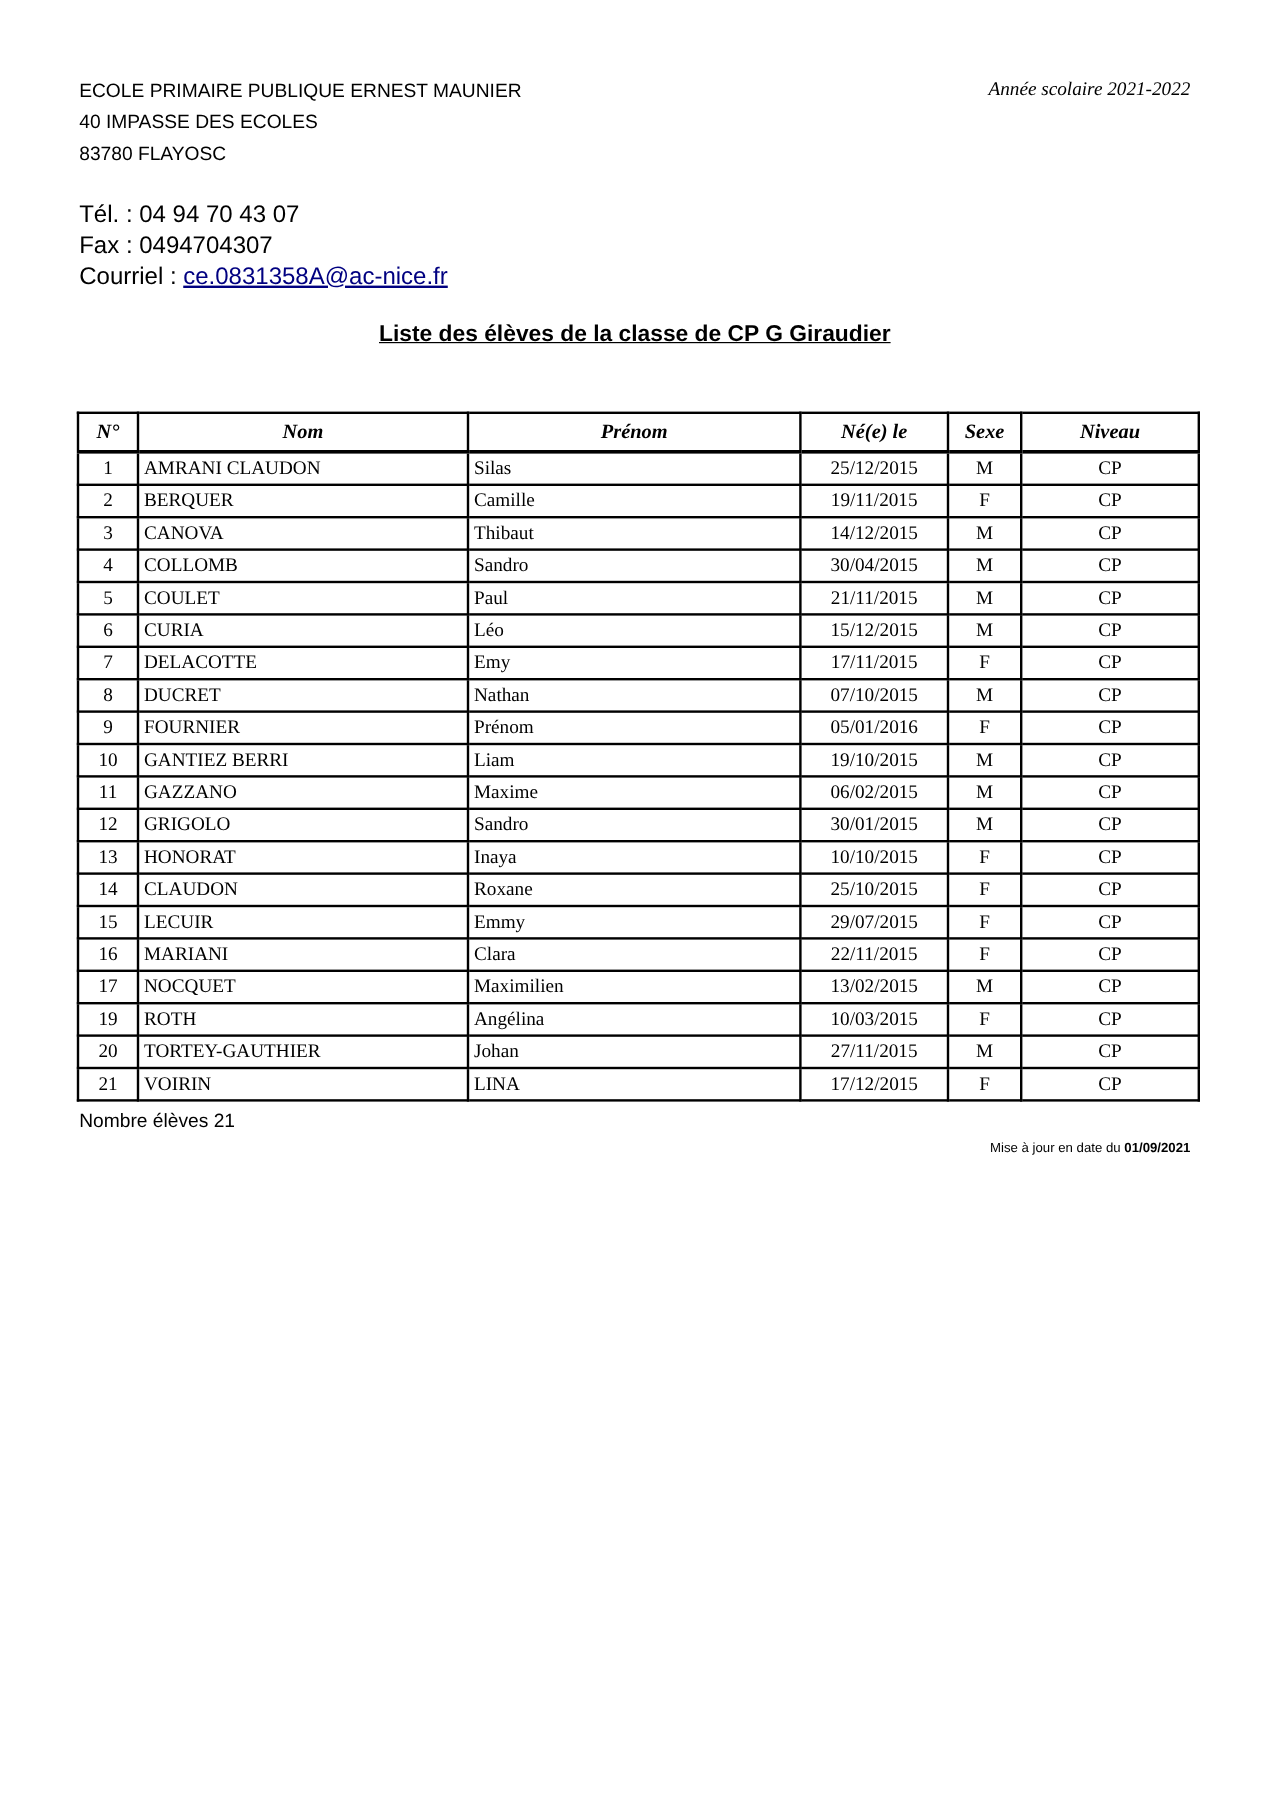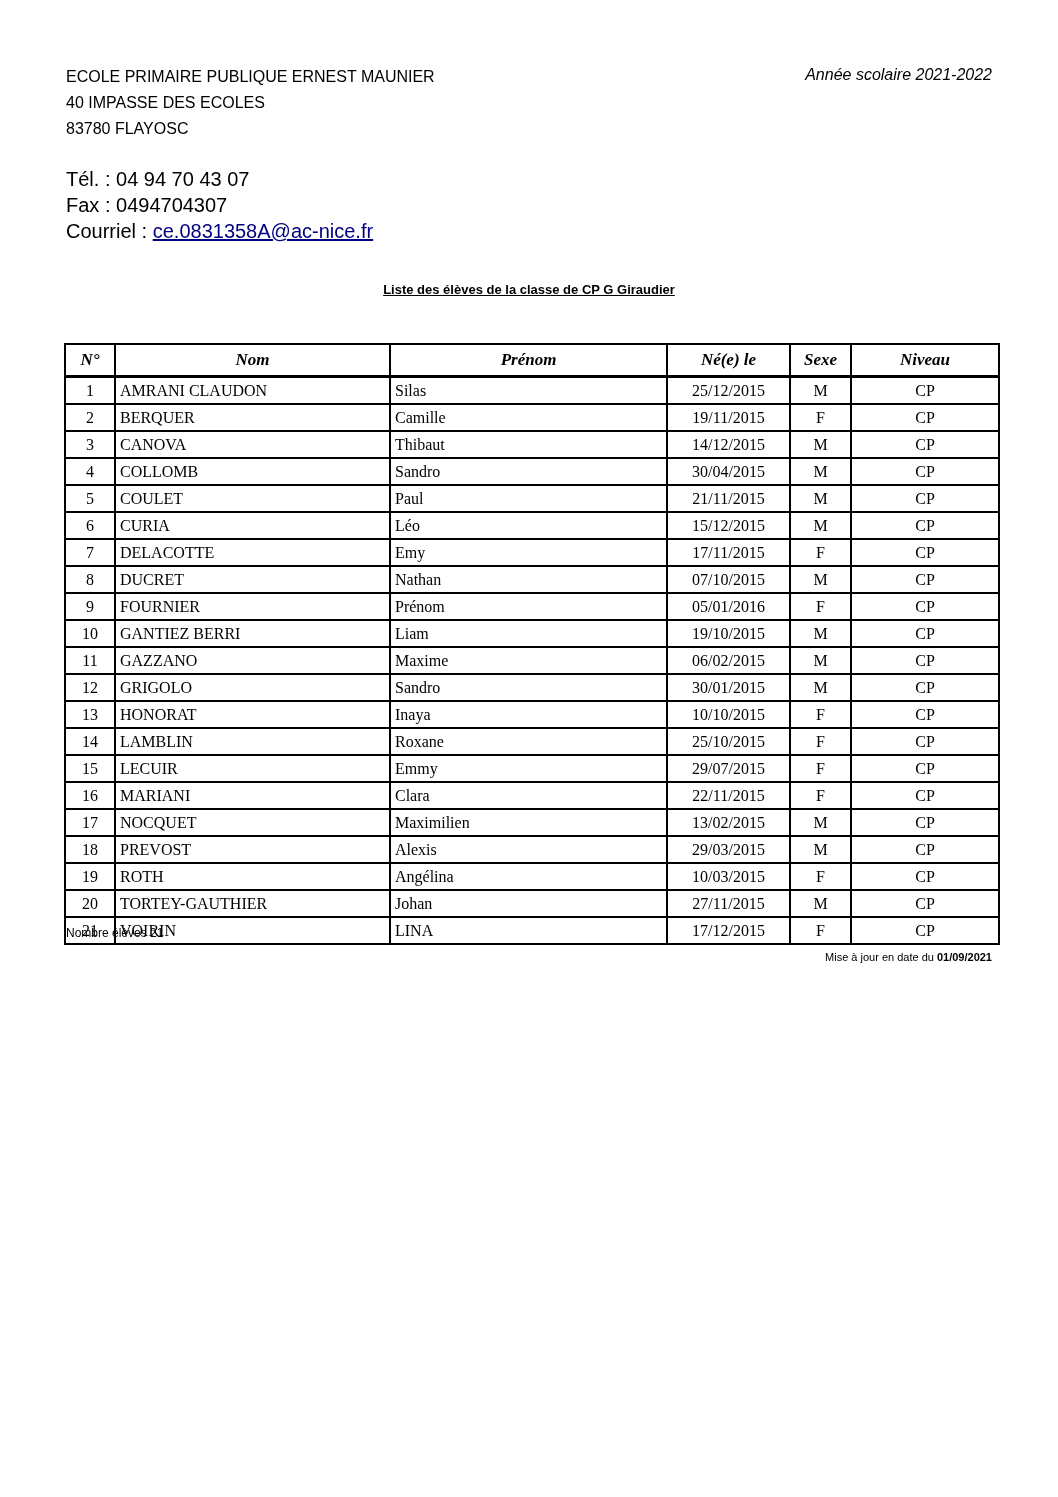--- a/index.html
+++ b/index.html
@@ -22,41 +22,42 @@
     top: 64px;
     font-size: 16px;
     line-height: 26px;
   }
   .year {
     position: absolute;
     top: 66px;
     right: 66px;
     font-style: italic;
     font-size: 16px;
+    font-family: Liberation Serif, serif;
   }
   .contact-block {
     position: absolute;
     left: 66px;
     top: 166px;
     font-size: 20px;
     line-height: 26px;
   }
   .email-link {
     color: #000080;
     text-decoration: underline;
     cursor: pointer;
     margin-top: 28px;
   }
   .title {
     position: absolute;
-    top: 282px;
+    top: 268px;
     left: 0;
     width: 100%;
     text-align: center;
-    font-size: 13px;
+    font-size: 19px;
     font-weight: bold;
     text-decoration: underline;
     margin: 0;
   }
   table.students {
     position: absolute;
     left: 64px;
     top: 343px;
     width: 934px;
     border-collapse: collapse;
@@ -85,21 +86,21 @@
   }
   table.students tbody td.col-nom,
   table.students tbody td.col-prenom {
     text-align: left;
     padding-left: 4px;
   }
   .count {
     position: absolute;
     left: 66px;
     top: 926px;
-    font-size: 12px;
+    font-size: 16px;
   }
   .updated {
     position: absolute;
     right: 66px;
     top: 951px;
     font-size: 11px;
   }
   .updated .bold-date {
     font-weight: bold;
   }
@@ -244,21 +245,21 @@
         <tr>
           <td class="col-num">13</td>
           <td class="col-nom">HONORAT</td>
           <td class="col-prenom">Inaya</td>
           <td class="col-date">10/10/2015</td>
           <td class="col-sexe">F</td>
           <td class="col-niveau">CP</td>
         </tr>
         <tr>
           <td class="col-num">14</td>
-          <td class="col-nom">LAMBLIN</td>
+          <td class="col-nom">CLAUDON</td>
           <td class="col-prenom">Roxane</td>
           <td class="col-date">25/10/2015</td>
           <td class="col-sexe">F</td>
           <td class="col-niveau">CP</td>
         </tr>
         <tr>
           <td class="col-num">15</td>
           <td class="col-nom">LECUIR</td>
           <td class="col-prenom">Emmy</td>
           <td class="col-date">29/07/2015</td>
@@ -275,28 +276,20 @@
         </tr>
         <tr>
           <td class="col-num">17</td>
           <td class="col-nom">NOCQUET</td>
           <td class="col-prenom">Maximilien</td>
           <td class="col-date">13/02/2015</td>
           <td class="col-sexe">M</td>
           <td class="col-niveau">CP</td>
         </tr>
         <tr>
-          <td class="col-num">18</td>
-          <td class="col-nom">PREVOST</td>
-          <td class="col-prenom">Alexis</td>
-          <td class="col-date">29/03/2015</td>
-          <td class="col-sexe">M</td>
-          <td class="col-niveau">CP</td>
-        </tr>
-        <tr>
           <td class="col-num">19</td>
           <td class="col-nom">ROTH</td>
           <td class="col-prenom">Angélina</td>
           <td class="col-date">10/03/2015</td>
           <td class="col-sexe">F</td>
           <td class="col-niveau">CP</td>
         </tr>
         <tr>
           <td class="col-num">20</td>
           <td class="col-nom">TORTEY-GAUTHIER</td>

